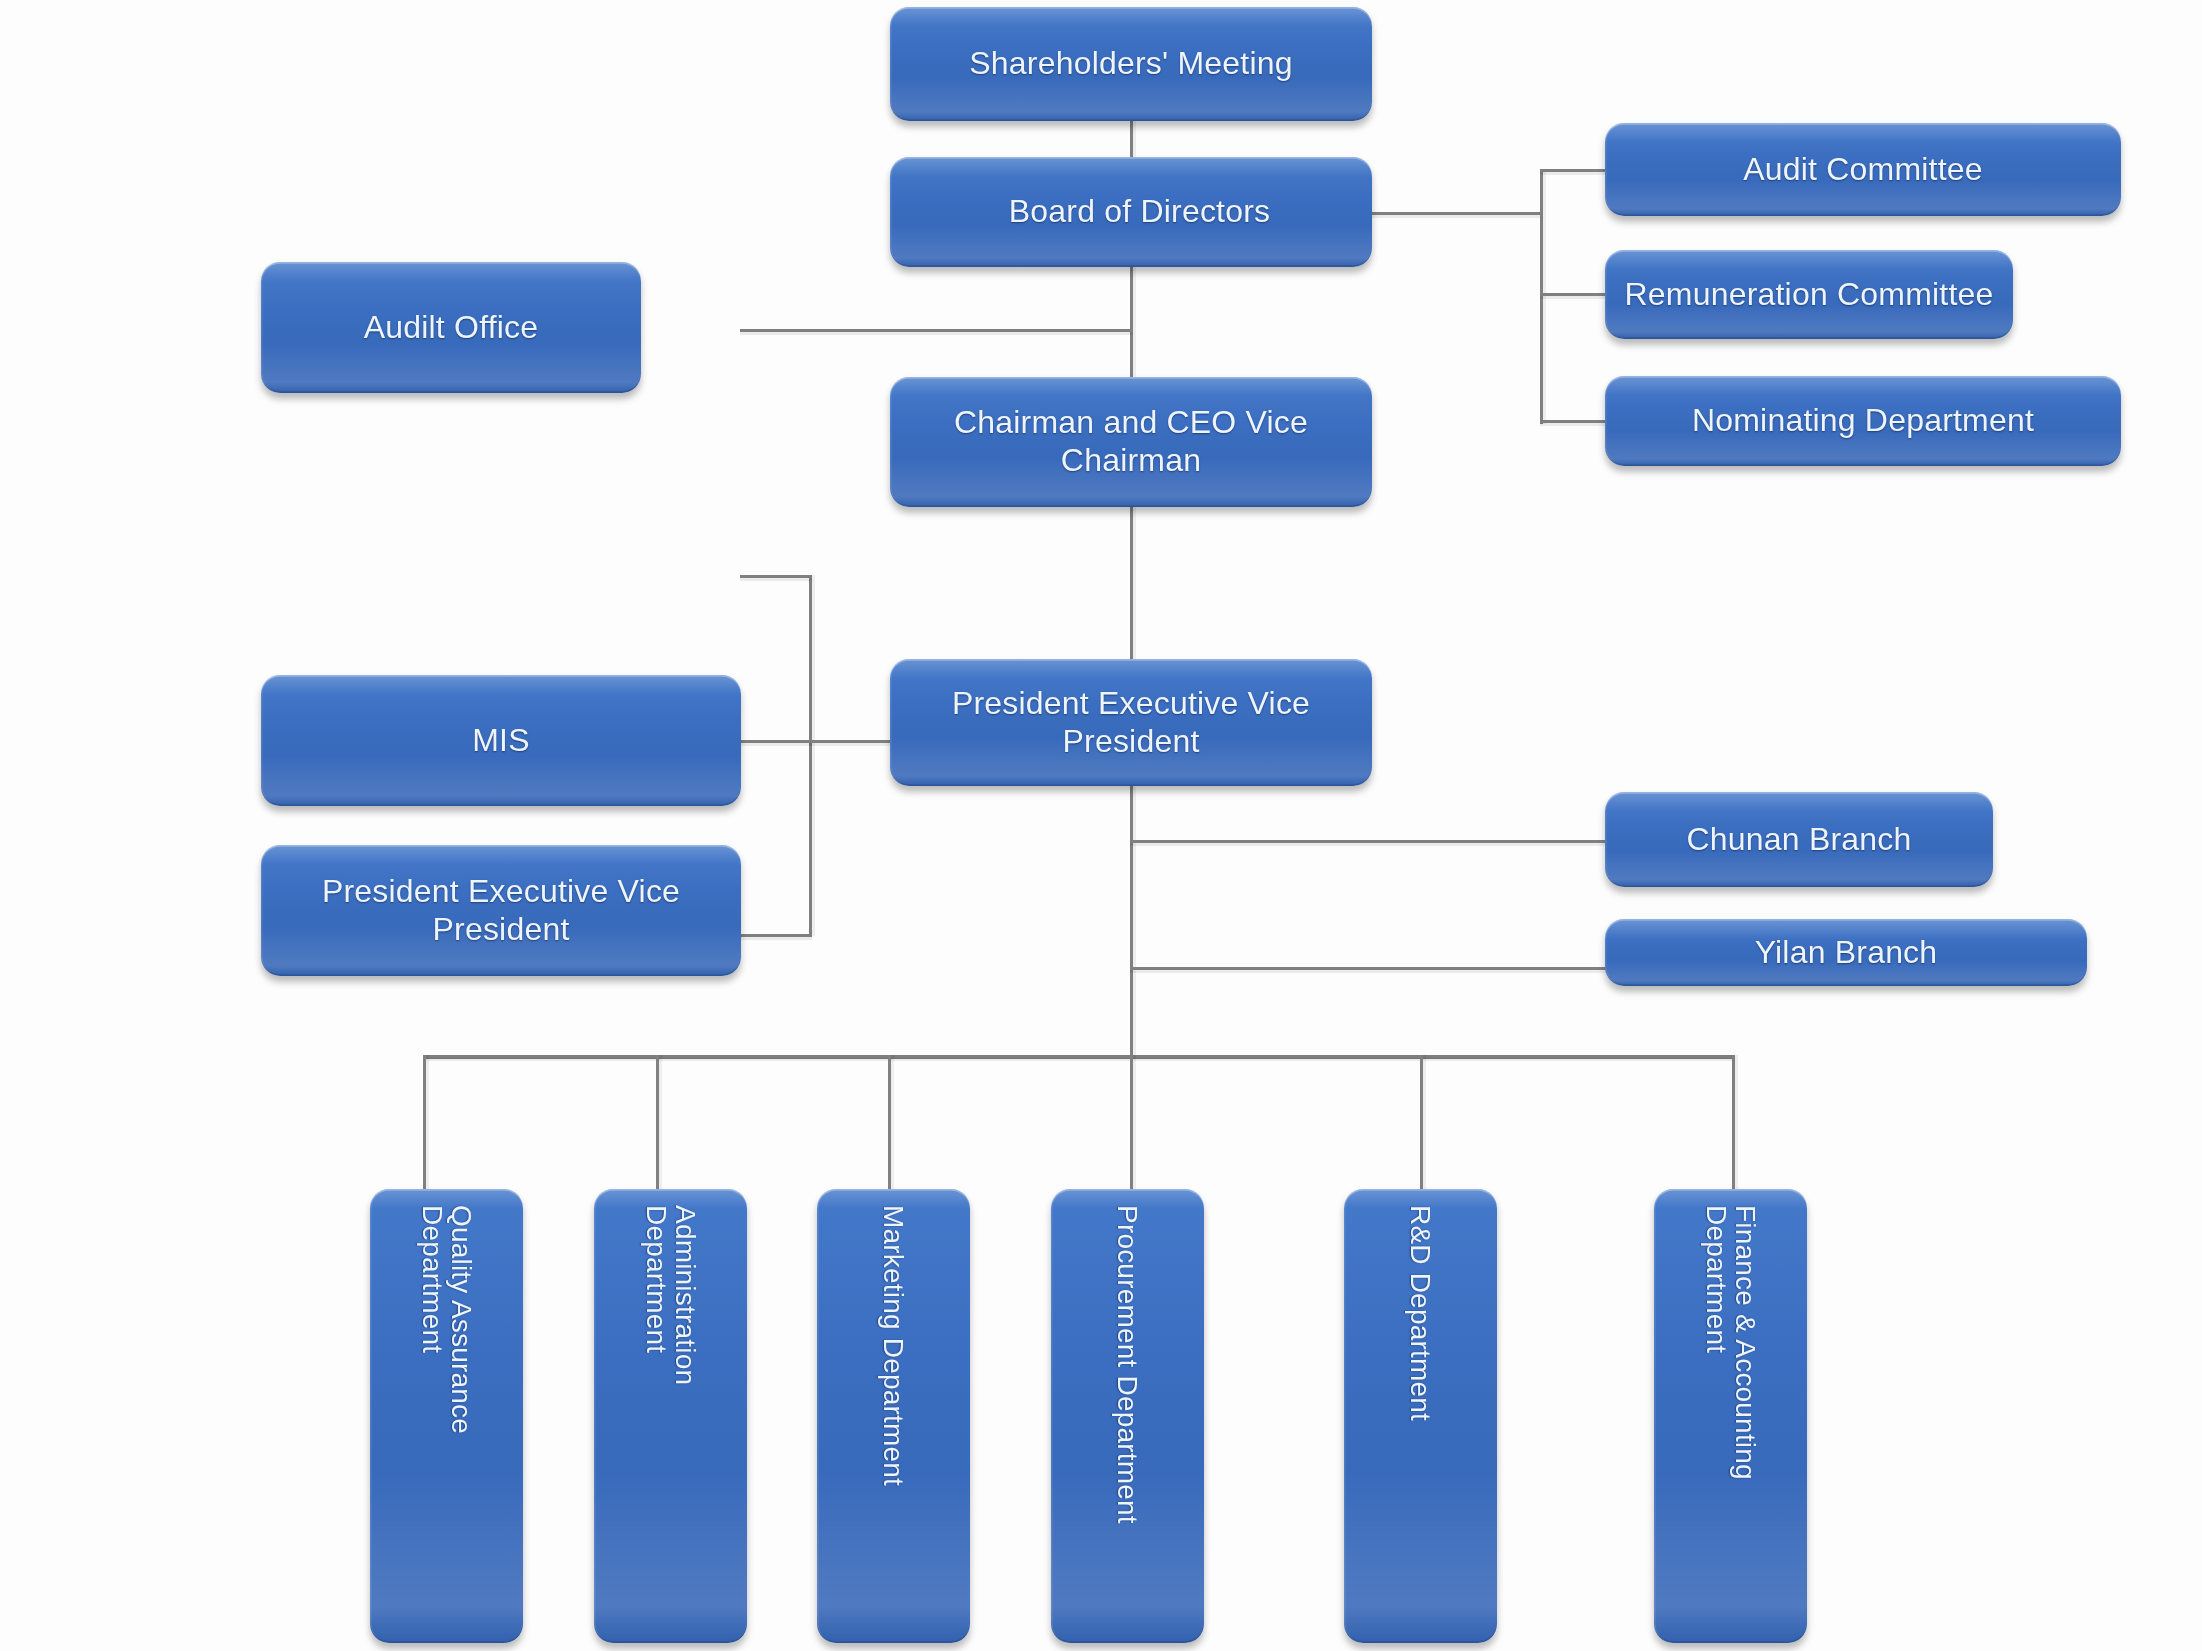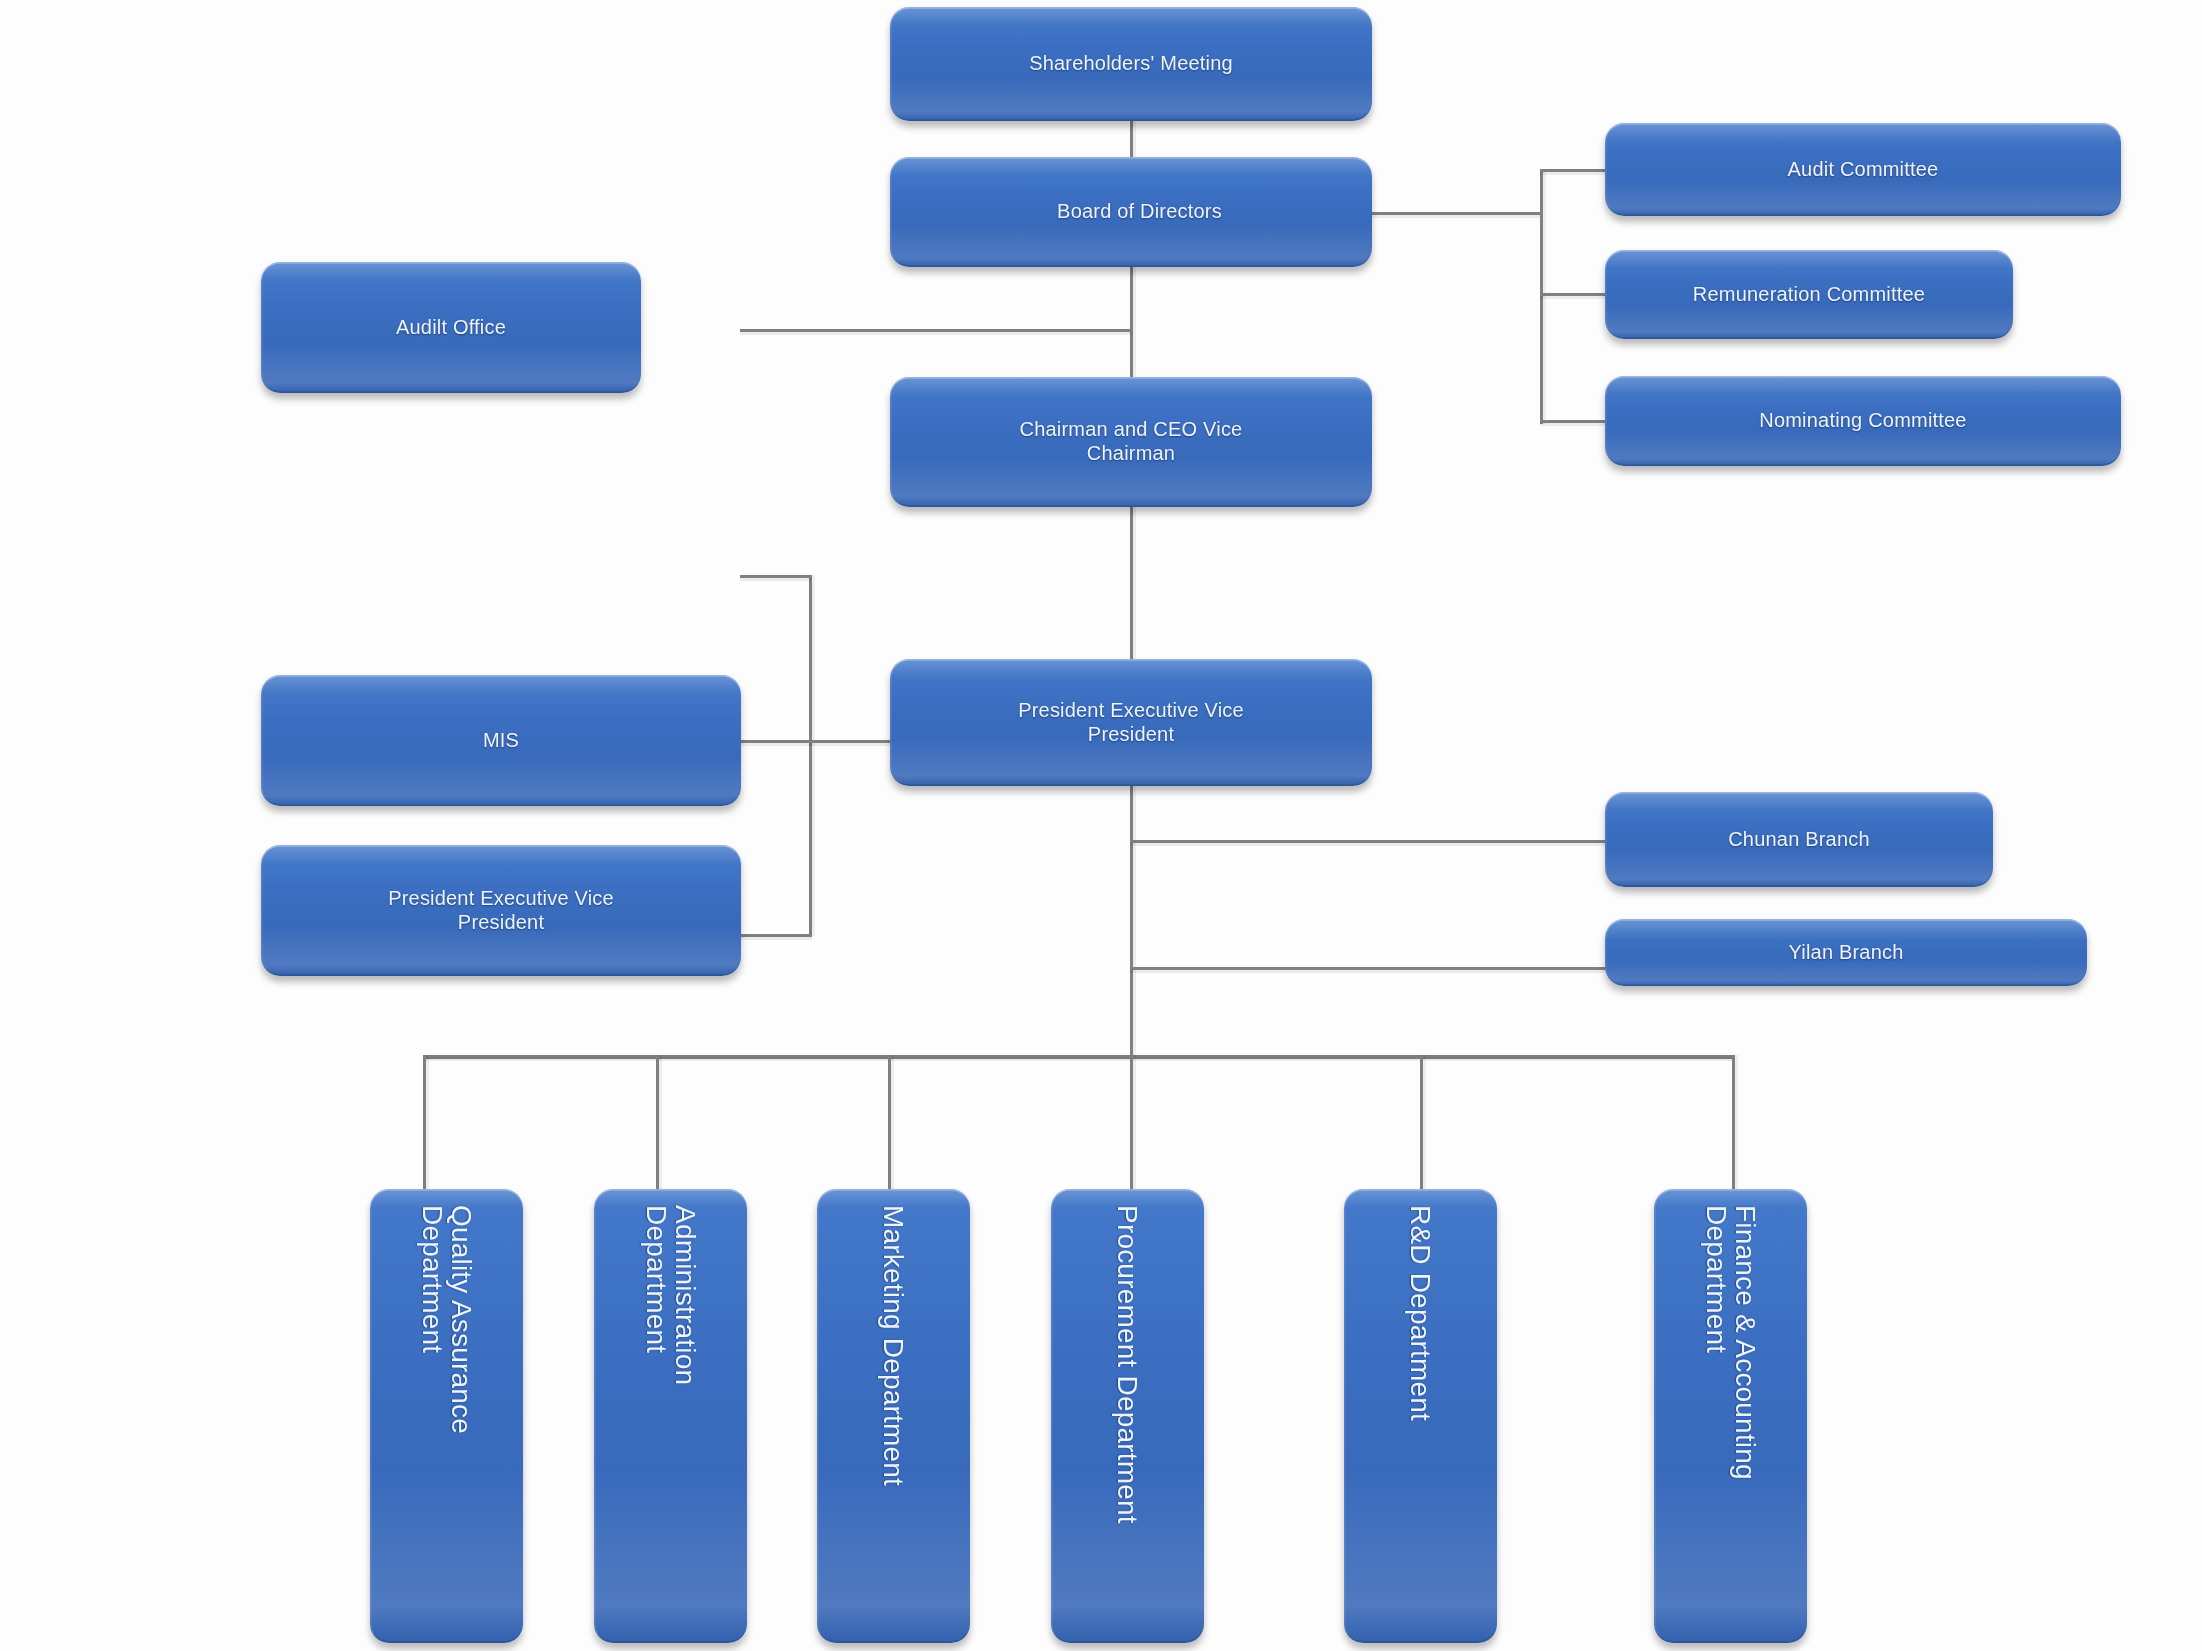--- a/index.html
+++ b/index.html
@@ -41,21 +41,21 @@
       inset 1.7px 0 0 rgba(255,255,255,0.10);
     display:flex;align-items:center;justify-content:center;
     box-sizing:border-box;
     color:#eef4fc;
     text-shadow:0 0.9px 1.7px rgba(10,30,70,0.55);
     letter-spacing:0.2px;
   }
   .node .lbl{
     display:block;width:100%;text-align:center;
     line-height:1.18;
-    font-size:20px;
+    font-size:32px;
     padding:0 12px;box-sizing:border-box;
     white-space:pre-line;
   }
 
   
   .node.vert{
     align-items:flex-start;justify-content:center;
     padding-top:15.5px;
   }
   .node.vert .lbl{
@@ -120,21 +120,21 @@
 
   <div class="node" style="left:1605px;top:123px;width:516px;height:93px;">
     <span class="lbl">Audit Committee</span>
   </div>
 
   <div class="node" style="left:1605px;top:250px;width:408px;height:89px;">
     <span class="lbl">Remuneration Committee</span>
   </div>
 
   <div class="node" style="left:1605px;top:376px;width:516px;height:90px;">
-    <span class="lbl">Nominating Committee</span>
+    <span class="lbl">Nominating Department</span>
   </div>
 
   <div class="node" style="left:261px;top:262px;width:380px;height:131px;">
     <span class="lbl">Audilt Office</span>
   </div>
 
   <div class="node" style="left:890px;top:377px;width:482px;height:130px;">
     <span class="lbl">Chairman and CEO Vice
 Chairman</span>
   </div>

